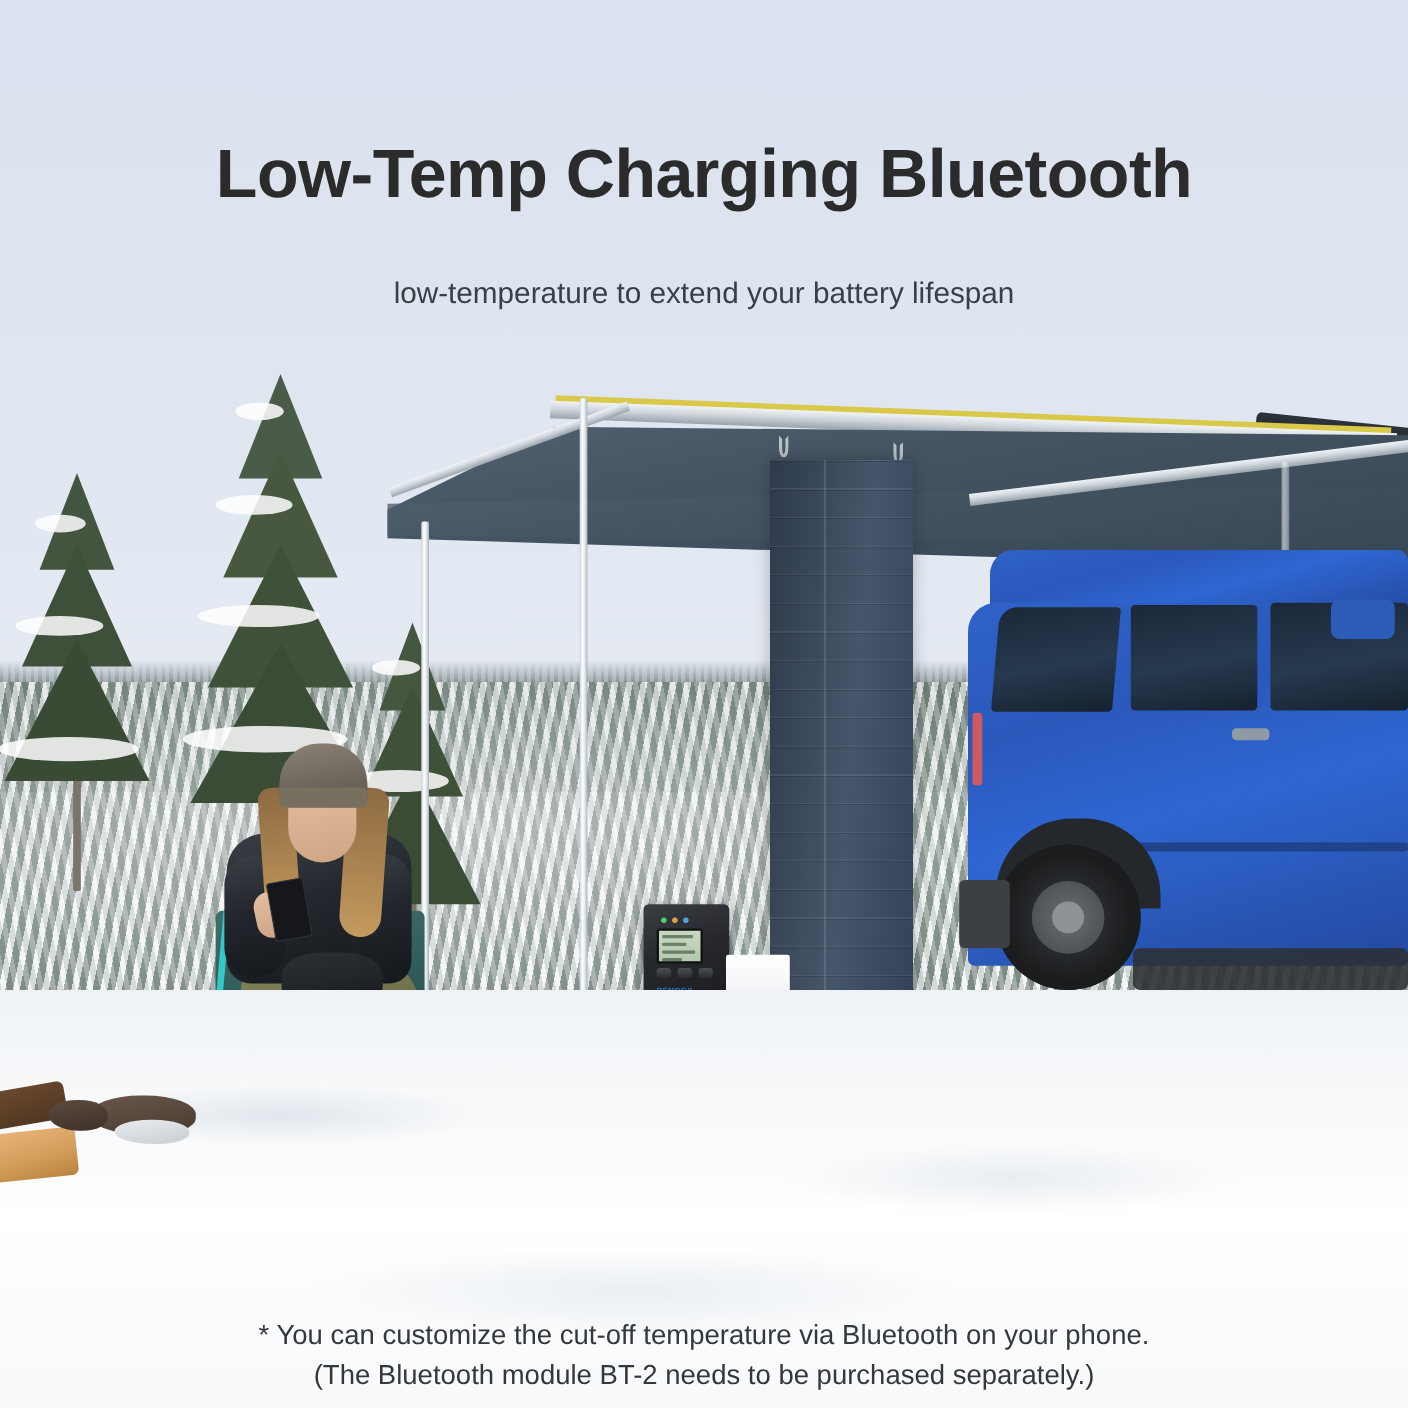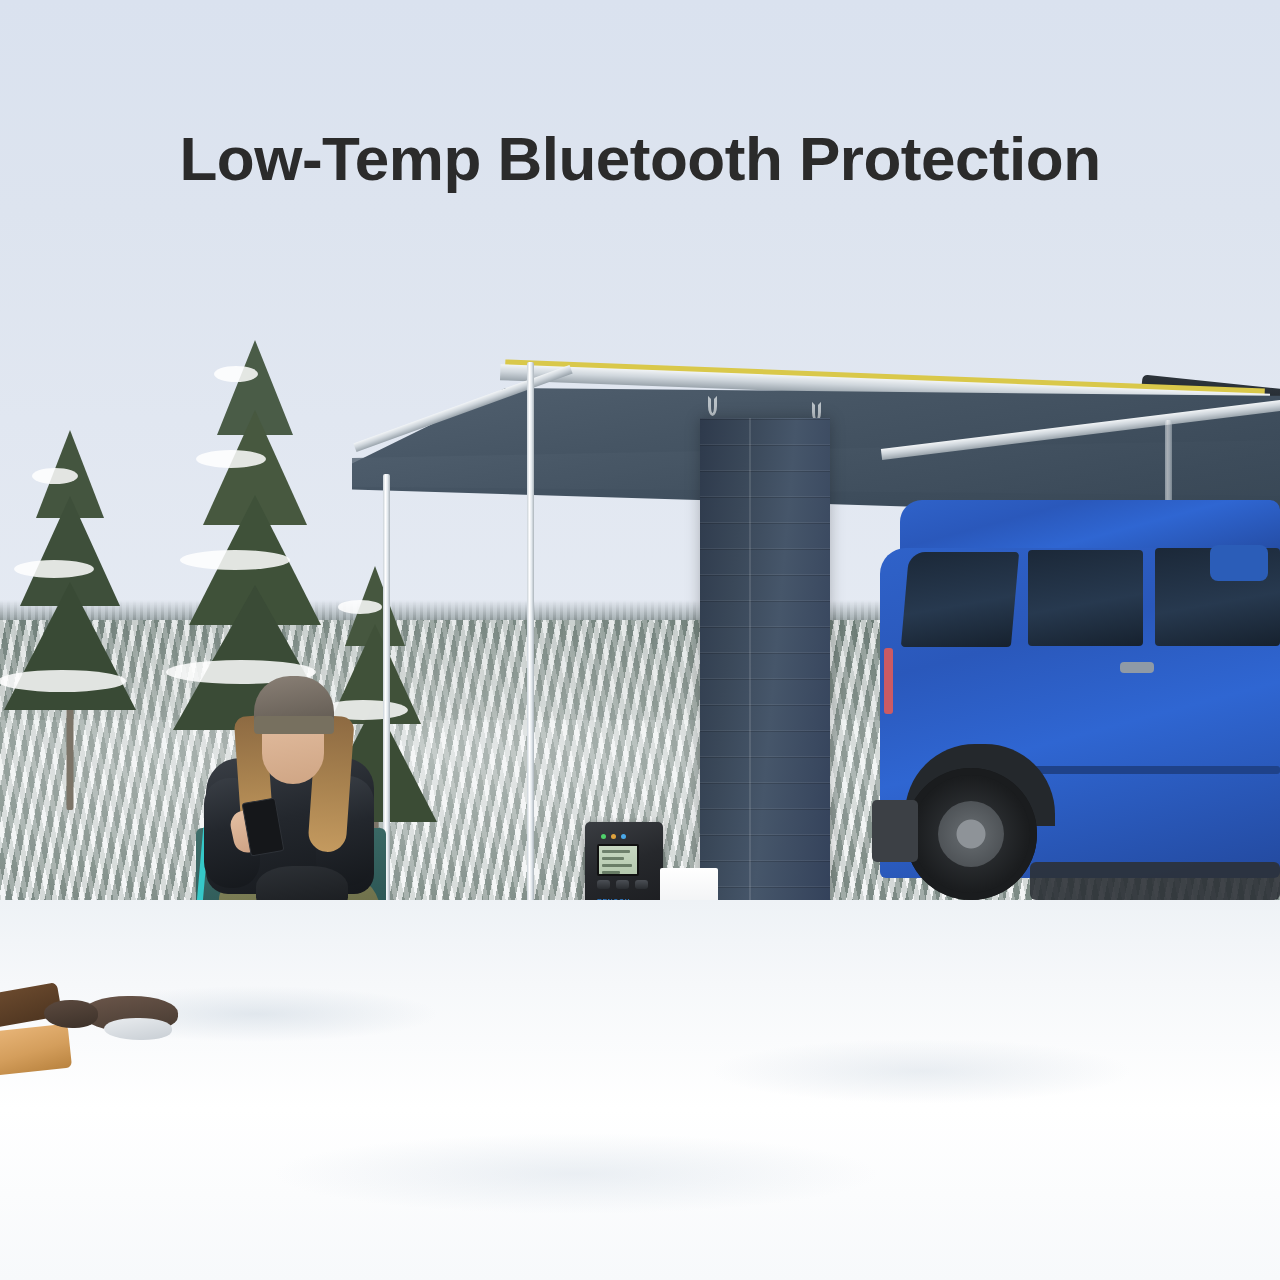--- a/index.html
+++ b/index.html
@@ -407,19 +407,24 @@
   <div class="ground"></div>
 
   <div class="log" style="left:-14px; top:1028px; width:84px; height:44px;
               background:linear-gradient(170deg,#e8b578 0%,#d49e5c 55%,#b9833f 100%); transform:rotate(-6deg);"></div>
   <div class="log" style="left:-10px; top:988px; width:70px; height:34px;
               background:linear-gradient(170deg,#6b4a2e 0%,#4e3520 100%); transform:rotate(-10deg);"></div>
   <div class="rock" style="left:82px; top:996px; width:96px; height:36px; background:linear-gradient(170deg,#6b564a,#463a31);"></div>
   <div class="rock" style="left:44px; top:1000px; width:54px; height:28px; background:linear-gradient(170deg,#5c4a3f,#3c3129);"></div>
   <div class="rock" style="left:104px; top:1018px; width:68px; height:22px; background:linear-gradient(170deg,#e9ecef,#c8ced4);"></div>
 
-  <div class="title">Low-Temp Bluetooth Protection</div>
+  <div class="title">Low-Temp Charging Bluetooth</div>
 
   <div class="subtitle">
-  </div>
-
+    <div>low-temperature to extend your battery lifespan</div>
+  </div>
+
+  <div class="footnote">
+    <div>* You can customize the cut-off temperature via Bluetooth on your phone.</div>
+    <div>(The Bluetooth module BT-2 needs to be purchased separately.)</div>
+  </div>
 
 </div>
 
 </body></html>

